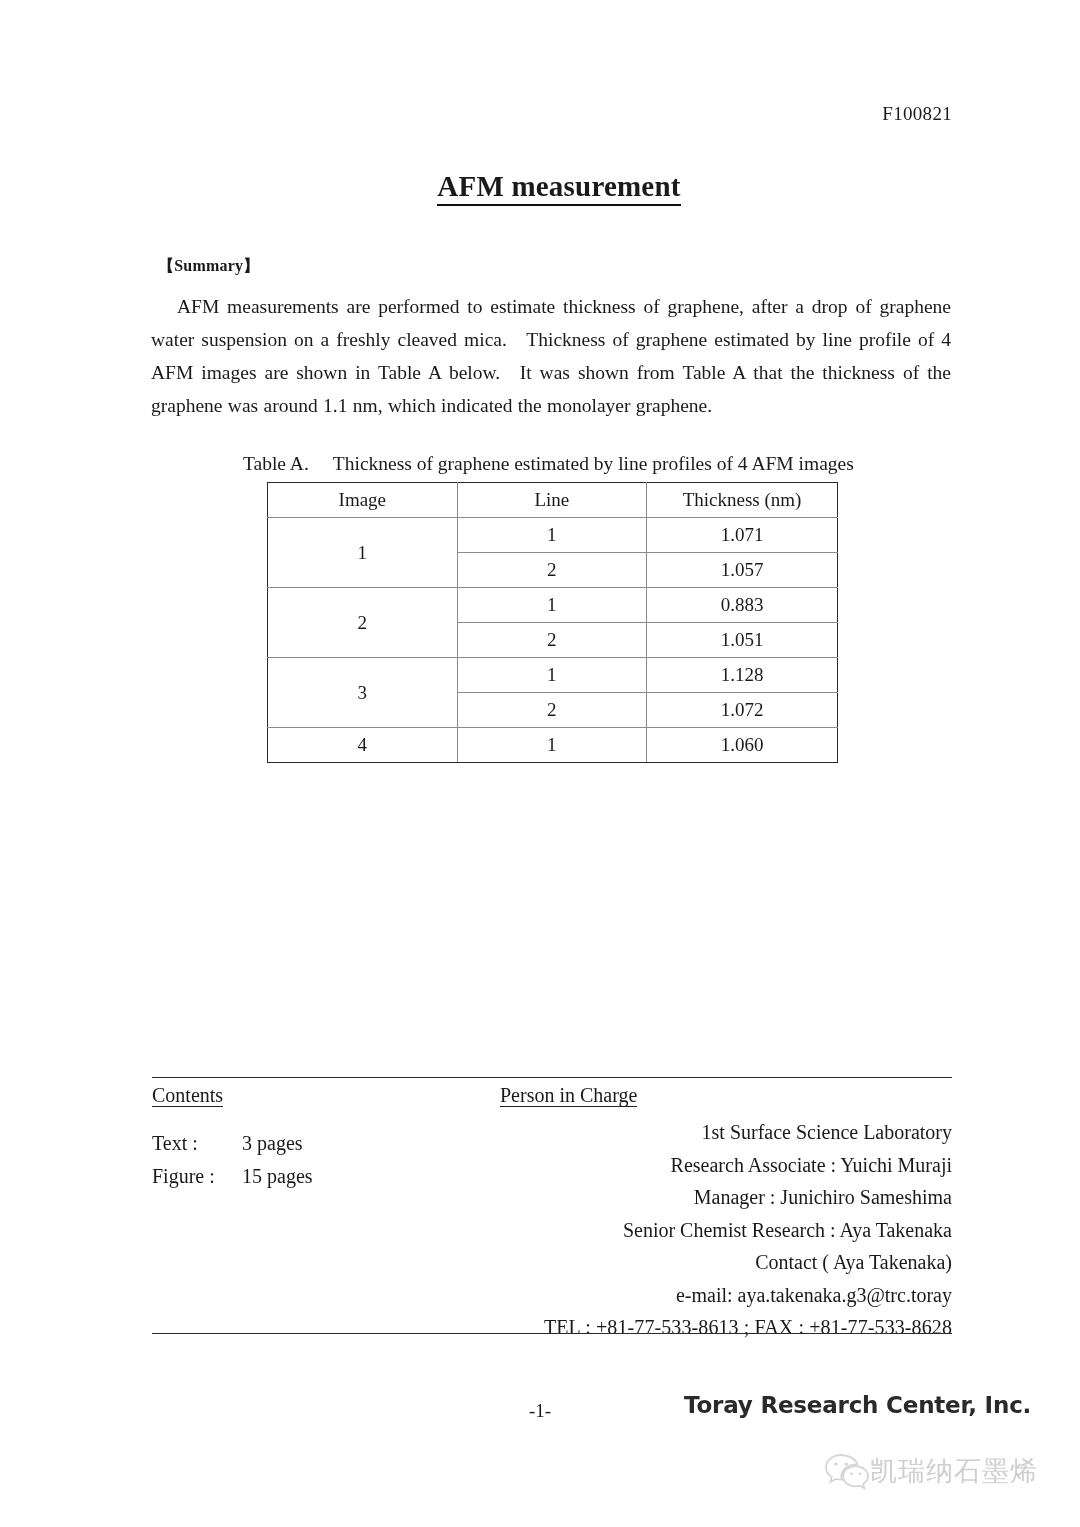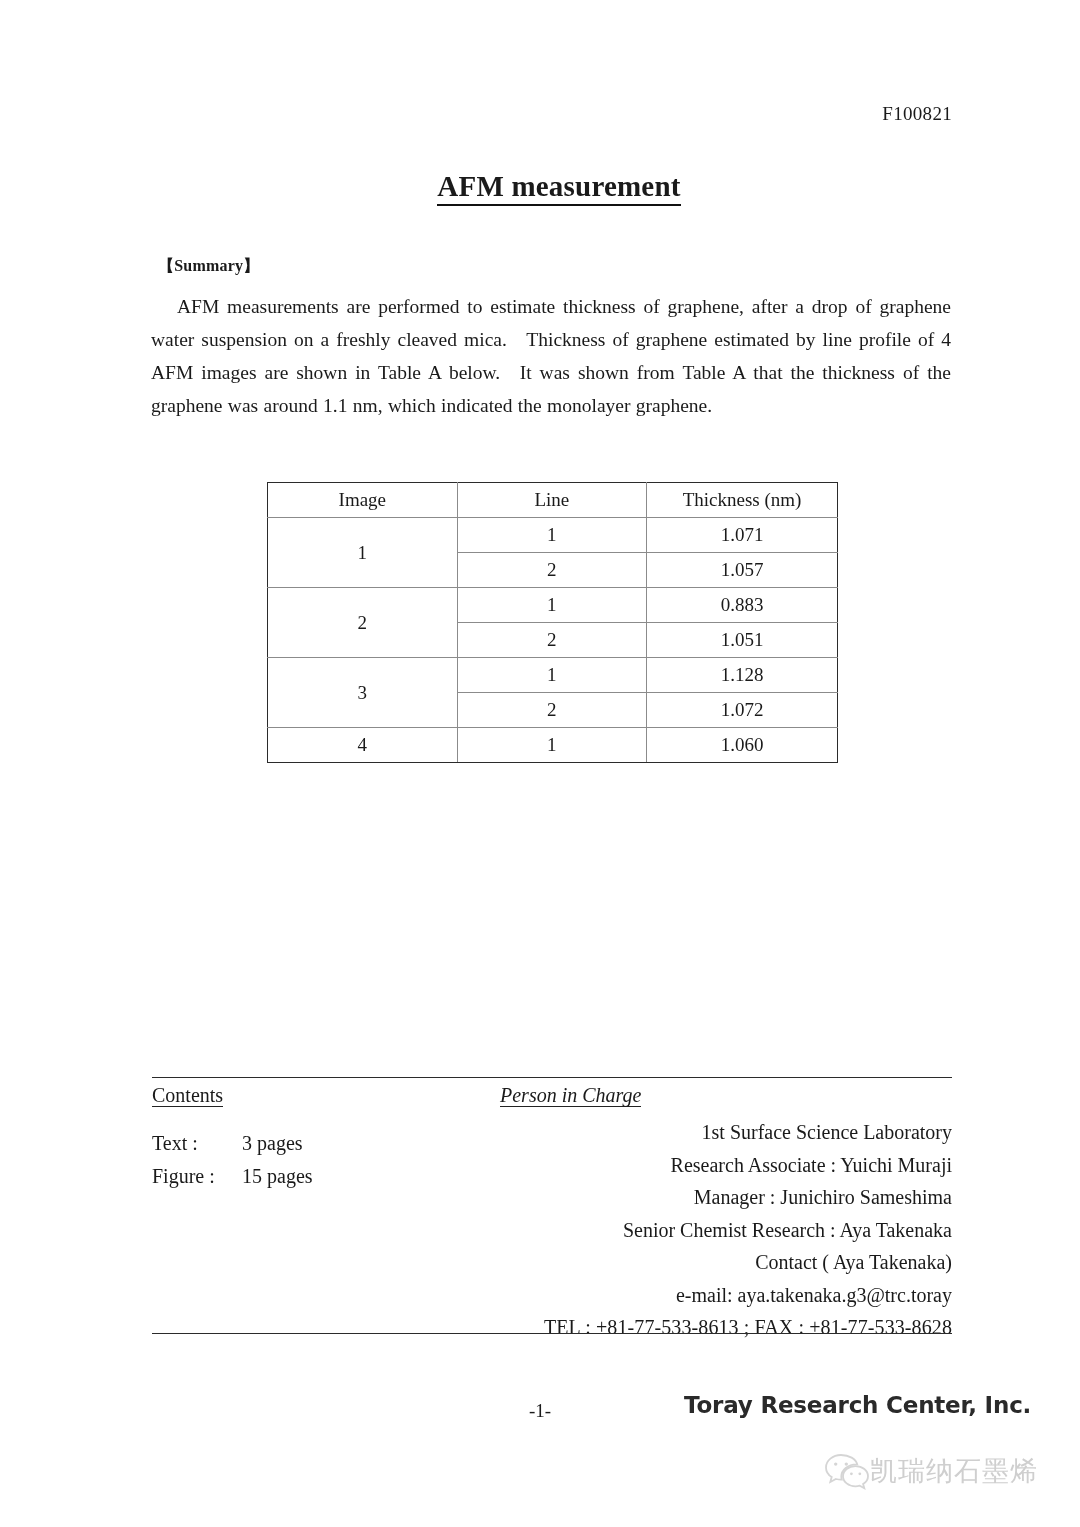--- a/index.html
+++ b/index.html
@@ -123,21 +123,21 @@
     font-size: 20px;
   }
   .contents-label span { border-bottom: 1.3px solid #222; }
 
   .person-label {
     position: absolute;
     top: 1084px;
     left: 500px;
     font-size: 20px;
   }
-  .person-label span { border-bottom: 1.3px solid #222; font-style: italic; }
+  .person-label span { border-bottom: 1.3px solid #222; }
 
   .contents-list {
     position: absolute;
     top: 1127px;
     left: 152px;
     font-size: 20px;
     line-height: 33px;
   }
   .contents-list .row { display: flex; }
   .contents-list .k { width: 90px; }
@@ -201,20 +201,21 @@
 
   <div class="doc-id">F100821</div>
 
   <div class="title">
     <span>AFM measurement</span>
   </div>
 
   <div class="summary-head">【Summary】</div>
   <div class="summary-body">AFM measurements are performed to estimate thickness of graphene, after a drop of graphene water suspension on a freshly cleaved mica. Thickness of graphene estimated by line profile of 4 AFM images are shown in Table A below. It was shown from Table A that the thickness of the graphene was around 1.1 nm, which indicated the monolayer graphene.</div>
 
+  <div class="table-caption">Table A.  Thickness of graphene estimated by line profiles of 4 AFM images</div>
 
   <table class="afm-table">
     <thead>
       <tr>
         <th class="col-image th-image">Image</th>
         <th class="col-line">Line</th>
         <th class="col-thick th-thick">Thickness (nm)</th>
       </tr>
     </thead>
     <tbody>

